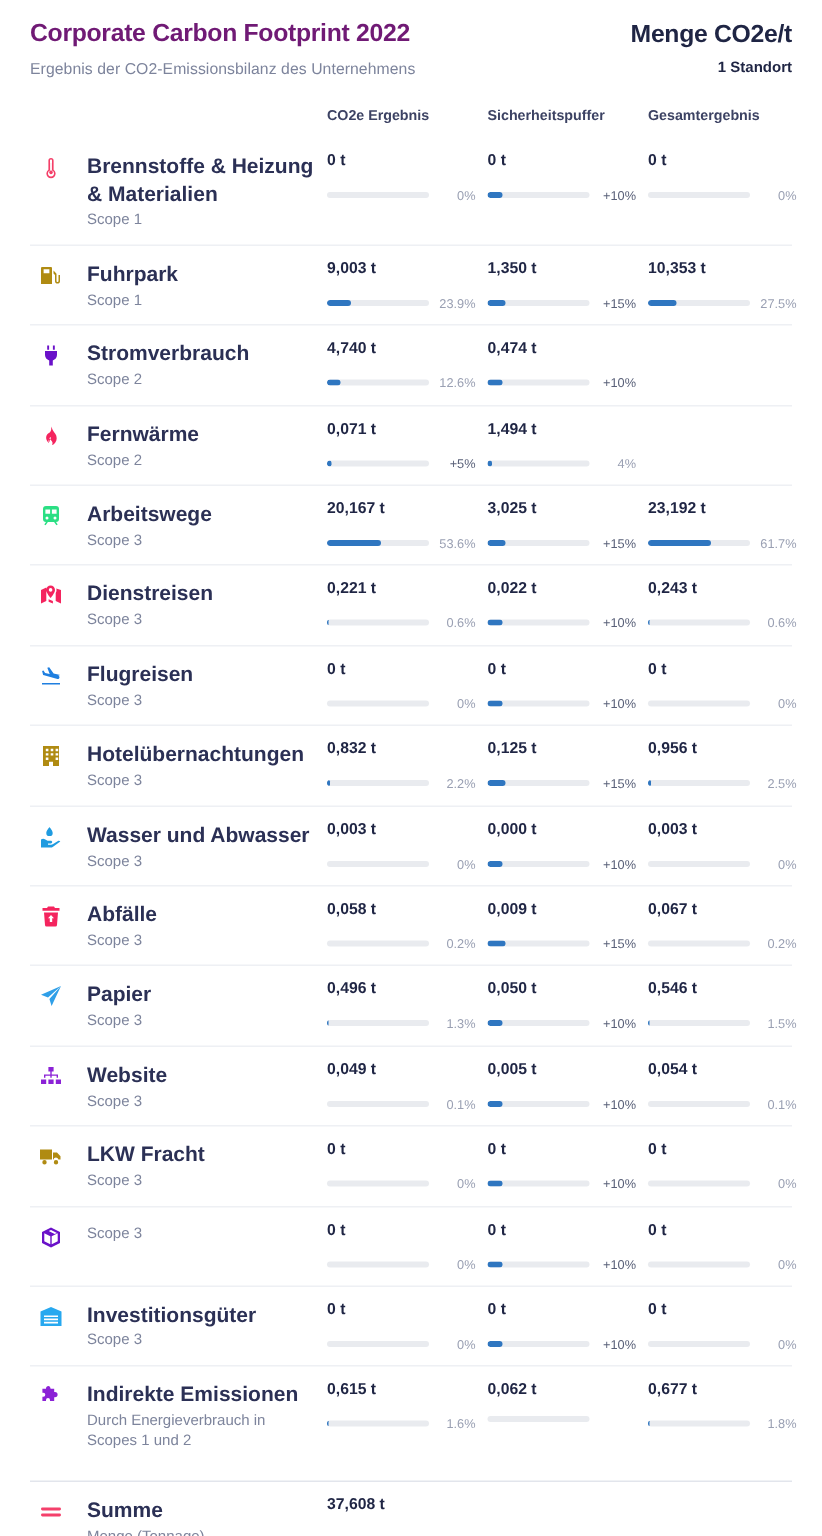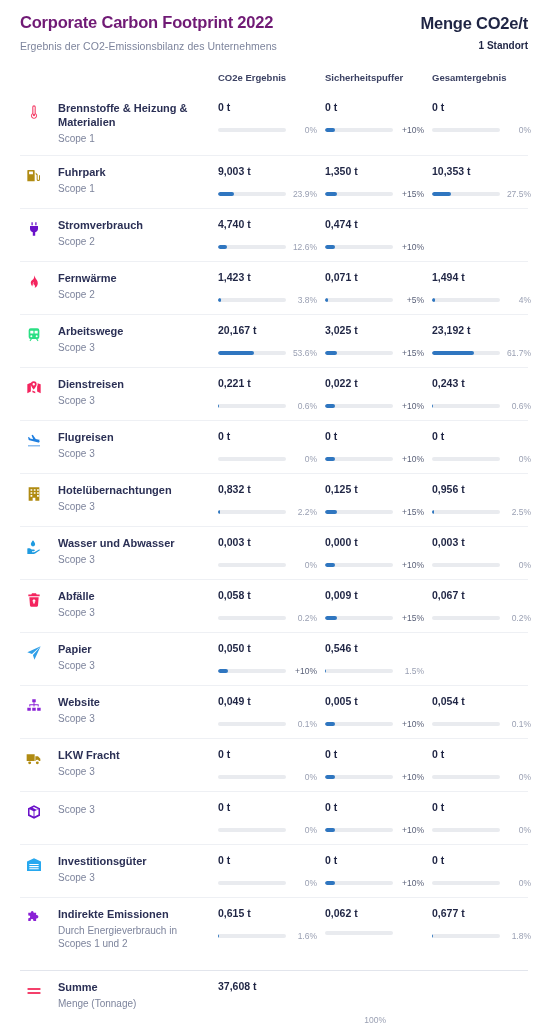--- a/index.html
+++ b/index.html
@@ -90,21 +90,21 @@
     padding-left: 6px;
   }
   .cell-icon svg { display: block; }
 
   .cell-label {
     width: 160px;
     flex: none;
     padding-right: 6px;
   }
   .lbl-main {
-    font-size: 11px;
+    font-size: 14px;
     font-weight: bold;
     color: #2b3055;
     line-height: 1.35;
   }
   .lbl-sub {
     font-size: 10px;
     color: #7d849c;
     line-height: 1.35;
     margin-top: 2px;
   }
@@ -292,29 +292,20 @@
         <span class="cell-icon" style="color:#f4245e">
           <svg width="16" height="16" viewBox="0 0 24 24" fill="currentColor">
             <path d="M12 2s1 3.2-.8 5.4c-1 1.2-2.4 1.4-3.4 3.1C6.2 13.5 7.8 17 10 18.6c-.8-1.8-.6-3.6.7-4.9.6 1.6 2 2.2 2.6 3.8.4 1 .2 2.2-.4 3.2 2.8-1 4.8-3.8 4.8-7 0-3.6-2.2-5.2-3.4-7.2C13.2 4.7 12.9 3.2 12 2zm.1 11.6c-1.3 1.1-1.8 2.6-1.2 4.2-1.3-1.3-1.5-3.3-.2-4.6.6-.6 1.3-.9 1.4.4z"></path>
           </svg>
         </span>
         <div class="cell-label">
           <div class="lbl-main">Fernwärme</div>
           <div class="lbl-sub">Scope 2</div>
         </div>
         <div class="cell-metric ">
-          <div class="metric-val">1,423 t</div>
-          <div class="metric-barrow">
-            <div class="bar-track">
-              <div class="bar-fill" style="width:3.8%"></div>
-            </div>
-            <span class="bar-pct">3.8%</span>
-          </div>
-        </div>
-        <div class="cell-metric ">
           <div class="metric-val">0,071 t</div>
           <div class="metric-barrow">
             <div class="bar-track">
               <div class="bar-fill" style="width:5%"></div>
             </div>
             <span class="bar-pct mid">+5%</span>
           </div>
         </div>
         <div class="cell-metric ">
           <div class="metric-val">1,494 t</div>
@@ -556,20 +547,29 @@
       </div>
       <div class="row">
         <span class="cell-icon" style="color:#2f9fe8">
           <svg width="16" height="16" viewBox="0 0 24 24" fill="currentColor">
             <path d="M22 2 2 10.8l7 2.6L22 2zM10.4 15l2.2 7L22 2 10.4 15z"></path>
           </svg>
         </span>
         <div class="cell-label">
           <div class="lbl-main">Papier</div>
           <div class="lbl-sub">Scope 3</div>
+        </div>
+        <div class="cell-metric ">
+          <div class="metric-val">0,496 t</div>
+          <div class="metric-barrow">
+            <div class="bar-track">
+              <div class="bar-fill" style="width:2%"></div>
+            </div>
+            <span class="bar-pct">1.3%</span>
+          </div>
         </div>
         <div class="cell-metric ">
           <div class="metric-val">0,050 t</div>
           <div class="metric-barrow">
             <div class="bar-track">
               <div class="bar-fill" style="width:14%"></div>
             </div>
             <span class="bar-pct mid">+10%</span>
           </div>
         </div>

